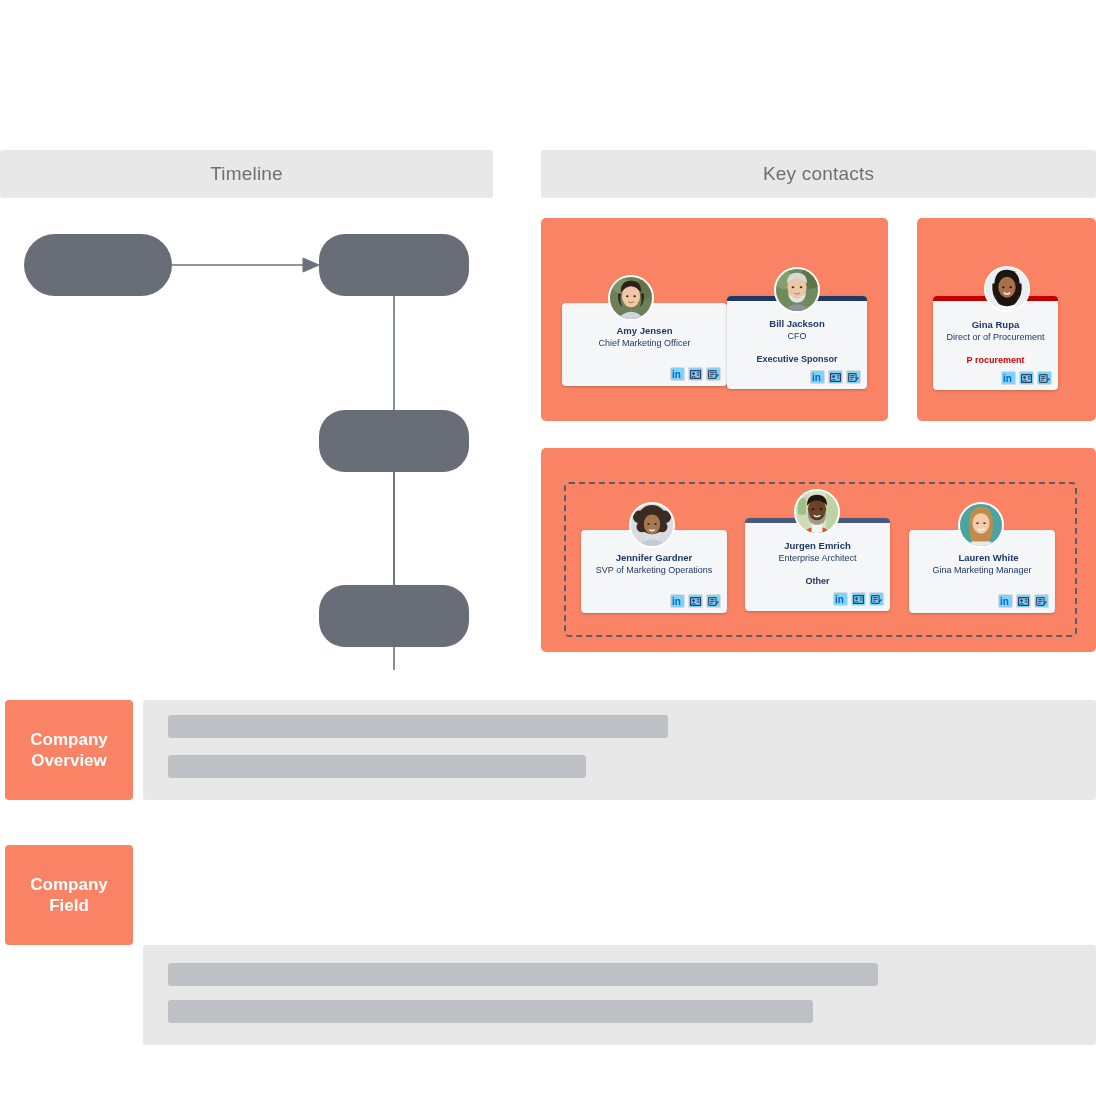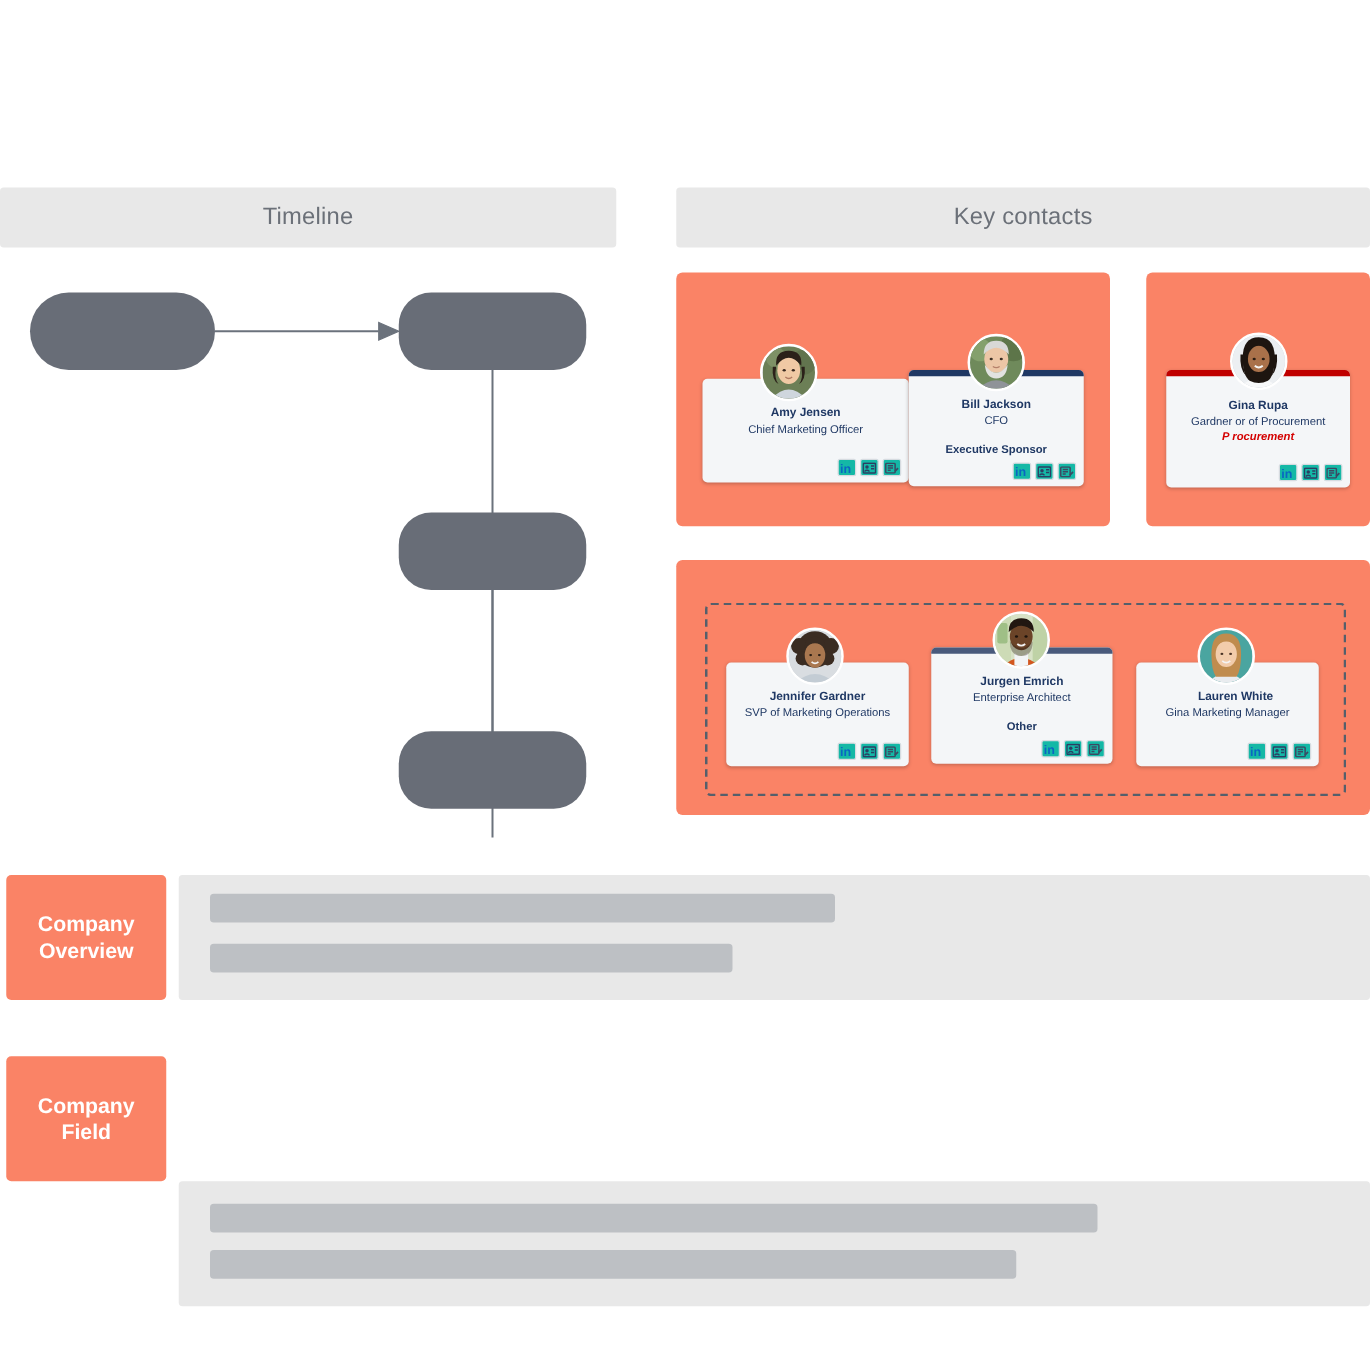--- a/index.html
+++ b/index.html
@@ -85,21 +85,21 @@
   .card .ctag.red{color:#d40000;}
   .card .ctag.plain{font-weight:bold;color:#1f3864;}
 
   .icons{
     position:absolute;
     right:6px;bottom:5px;
     display:flex;gap:3px;
   }
   .ibtn{
     width:15px;height:14px;
-    background:#14b8a6;
+    background:#7dd3fc;
     border:1px solid #d6dbe0;
     border-radius:2px;
     display:flex;align-items:center;justify-content:center;
     box-sizing:border-box;
   }
   .ibtn svg{display:block;}
 
   
   .info-label{
     background:#fa8366;
@@ -244,39 +244,39 @@
           <line x1="2.2" y1="4.4" x2="6.4" y2="4.4" stroke="#3b4a63" stroke-width="1.1"></line>
           <line x1="2.2" y1="6.2" x2="4.6" y2="6.2" stroke="#3b4a63" stroke-width="1.1"></line>
           <path d="M7.4 6.6 L10 4 l1 1 l-2.6 2.6 z" fill="#3b4a63"></path>
         </svg>
     </span>
   </div>
 </div>
 
 <div class="abs salmon" style="left:917px;top:218px;width:179px;height:203px;"></div>
 
-<div class="card" style="left:933px;top:296px;width:147px;height:94px;">
+<div class="card" style="left:933px;top:296px;width:125px;height:94px;">
   <div class="topbar" style="background:#c00000;"></div>
   <div class="avatar" style="left:51px;top:-30px;width:46px;height:46px;">
     <svg viewBox="0 0 46 46">
       <rect width="46" height="46" fill="#eceff2"></rect>
       <path d="M6 46 q17 -16 34 0 z" fill="#f7f8f9"></path>
       <path d="M9 20 q0 -18 14 -18 q14 0 14 18 q0 16 -6 20 q-8 4 -16 0 q-6 -4 -6 -20z" fill="#1d1510"></path>
       <ellipse cx="23" cy="21" rx="9.5" ry="11.5" fill="#a9714a"></ellipse>
       <path d="M13 14 q10 -10 20 0 q0 -11 -10 -11 q-10 0 -10 11z" fill="#1d1510"></path>
       <path d="M11 17 q-3 12 1 19 q-6 -6 -5 -19z" fill="#1d1510"></path>
       <path d="M35 17 q3 12 -1 19 q6 -6 5 -19z" fill="#1d1510"></path>
       <ellipse cx="19" cy="21" rx="1.4" ry="1.1" fill="#2a1d14"></ellipse>
       <ellipse cx="27" cy="21" rx="1.4" ry="1.1" fill="#2a1d14"></ellipse>
       <path d="M19.5 27 q3.5 3 7 0" stroke="#f5f5f5" stroke-width="1.6" fill="none"></path>
     </svg>
   </div>
   <div class="cname" style="margin-top:23px;">Gina Rupa</div>
-  <div class="ctitle">Gardner  or of Procurement</div>
-  <div class="ctag red" style="font-style:italic;">P  rocurement</div>
+  <div class="ctitle">Direct  or of Procurement</div>
+  <div class="ctag red" style="margin-top:11px;">P  rocurement</div>
   <div class="icons">
     <span class="ibtn">
       <svg width="11" height="10" viewBox="0 0 11 10">
           <text x="0" y="9" font-family="Liberation Sans, sans-serif" font-size="10" font-weight="bold" fill="#0a66c2">in</text>
         </svg>
     </span>
     <span class="ibtn">
       <svg width="11" height="9" viewBox="0 0 11 9">
           <rect x="0.5" y="0.5" width="10" height="8" rx="1" fill="none" stroke="#2c3e63" stroke-width="1.3"></rect>
           <circle cx="3.6" cy="3.6" r="1.4" fill="#2c3e63"></circle>

